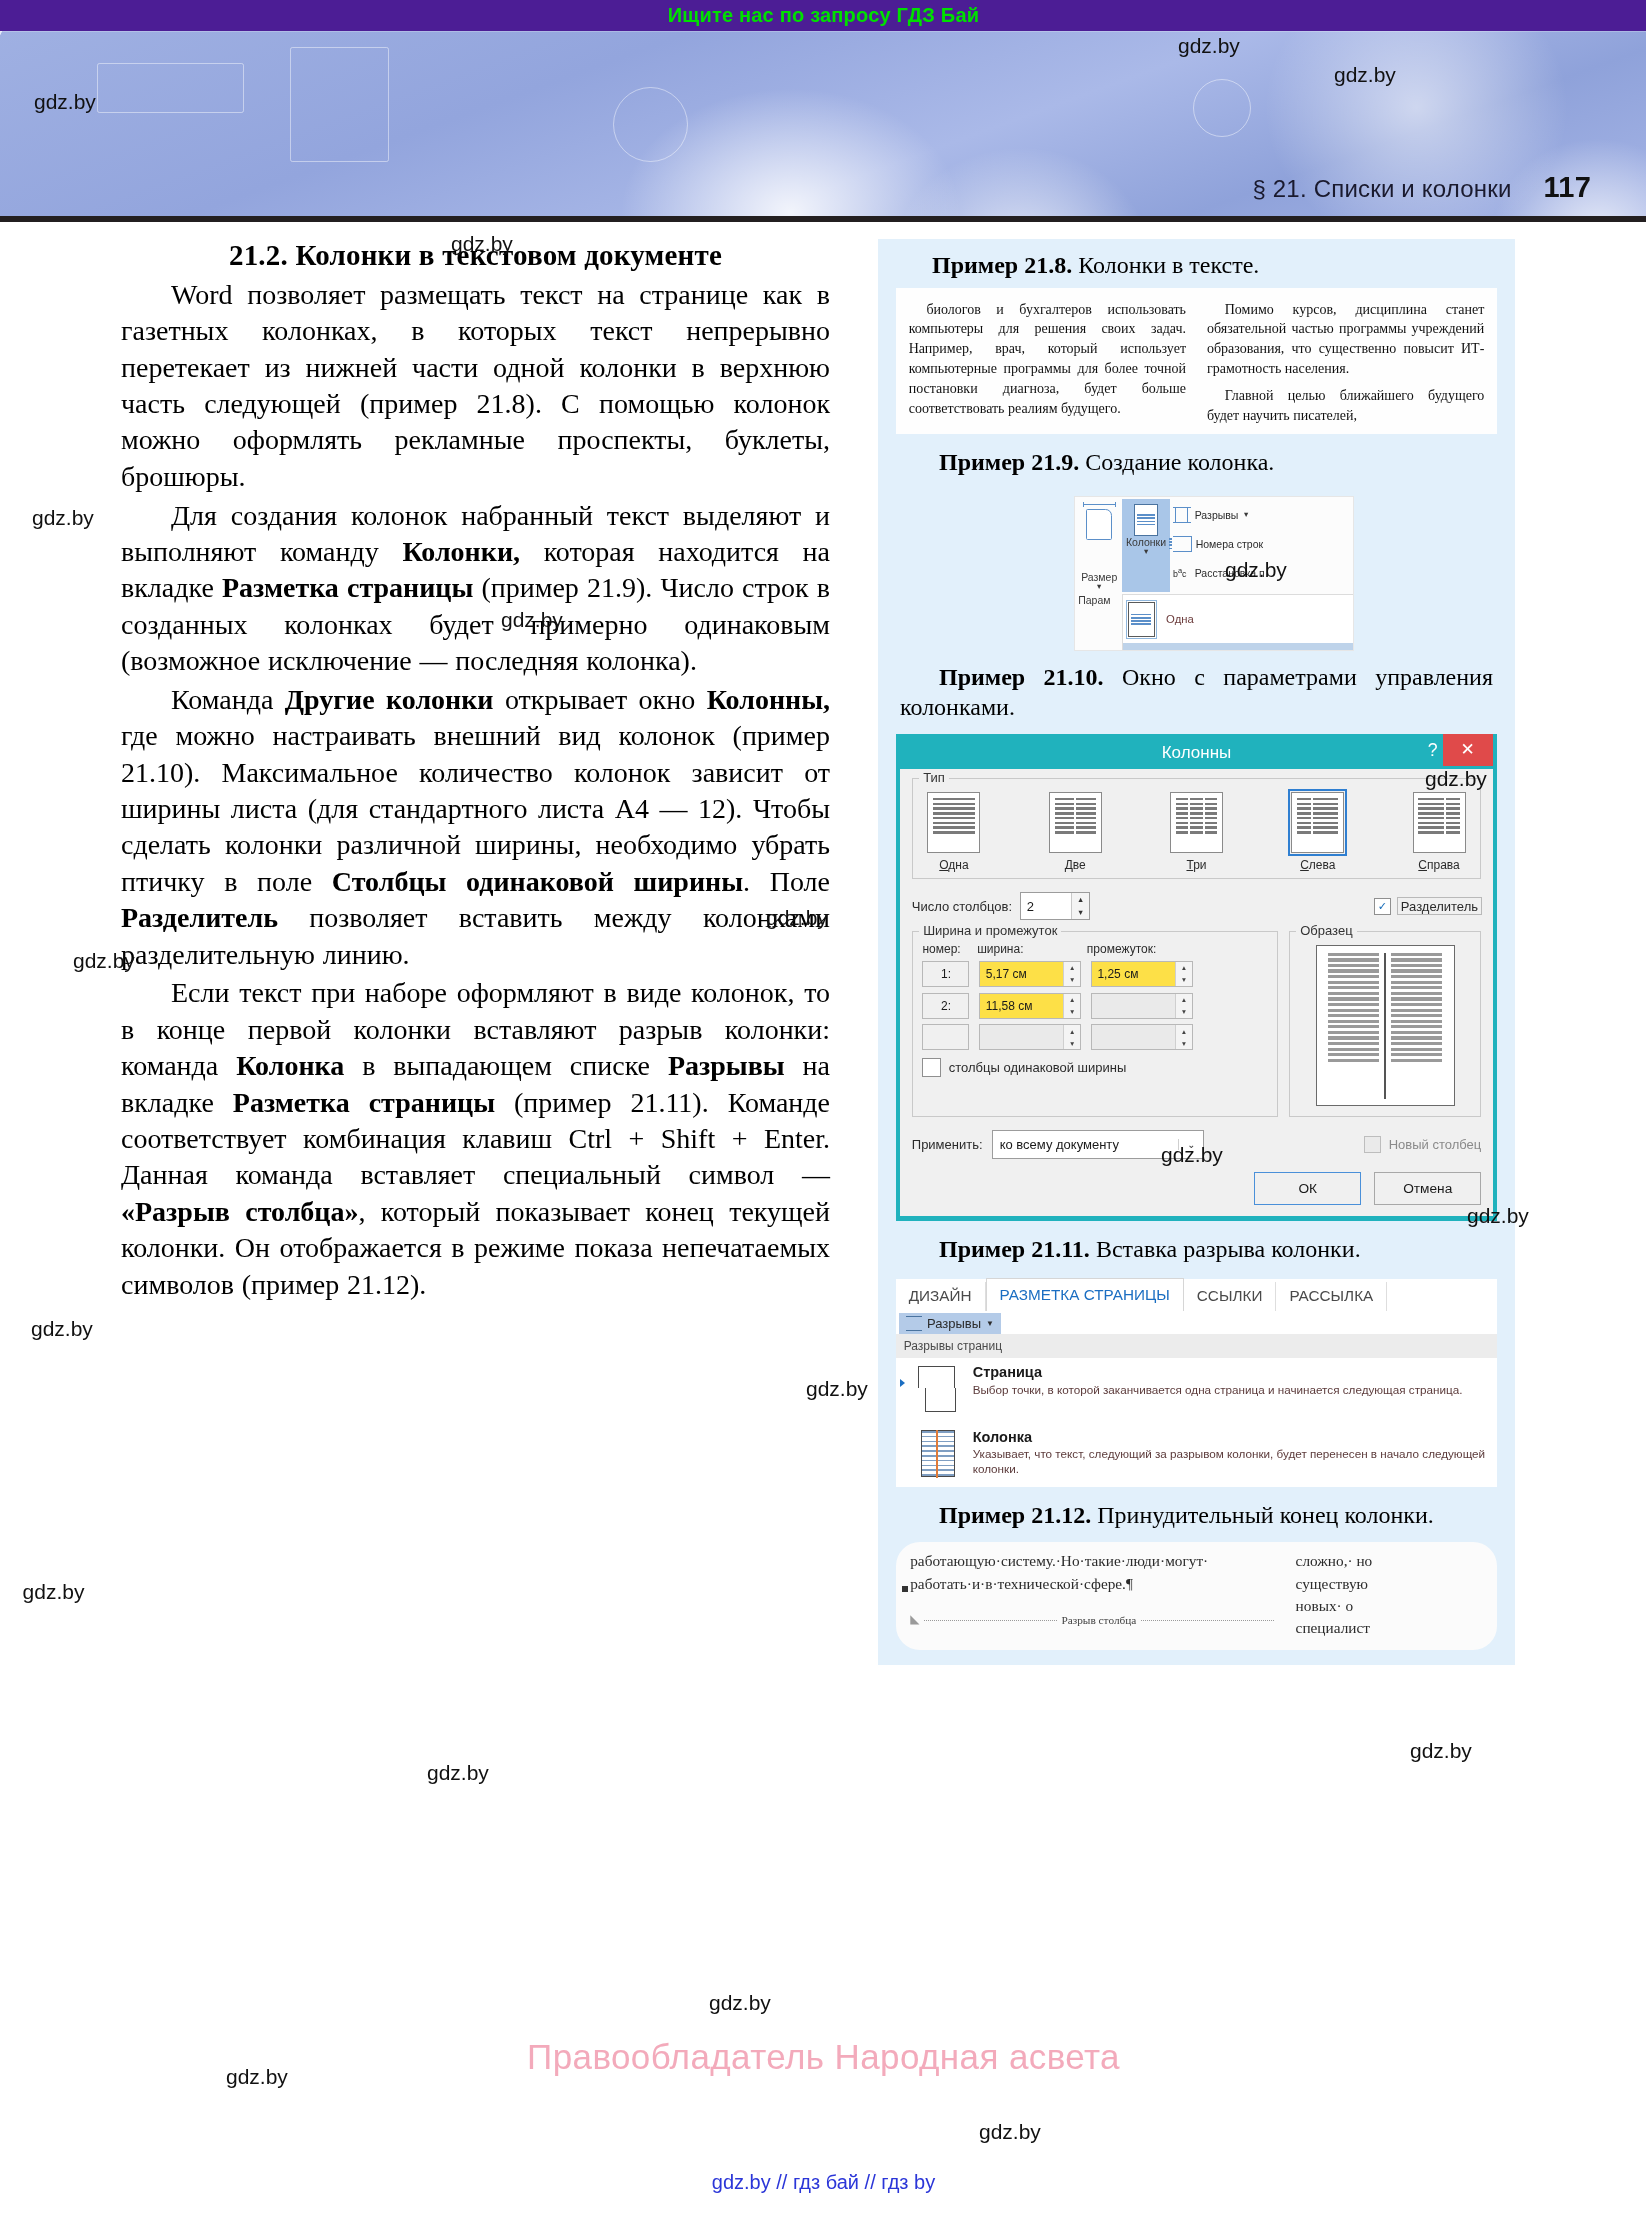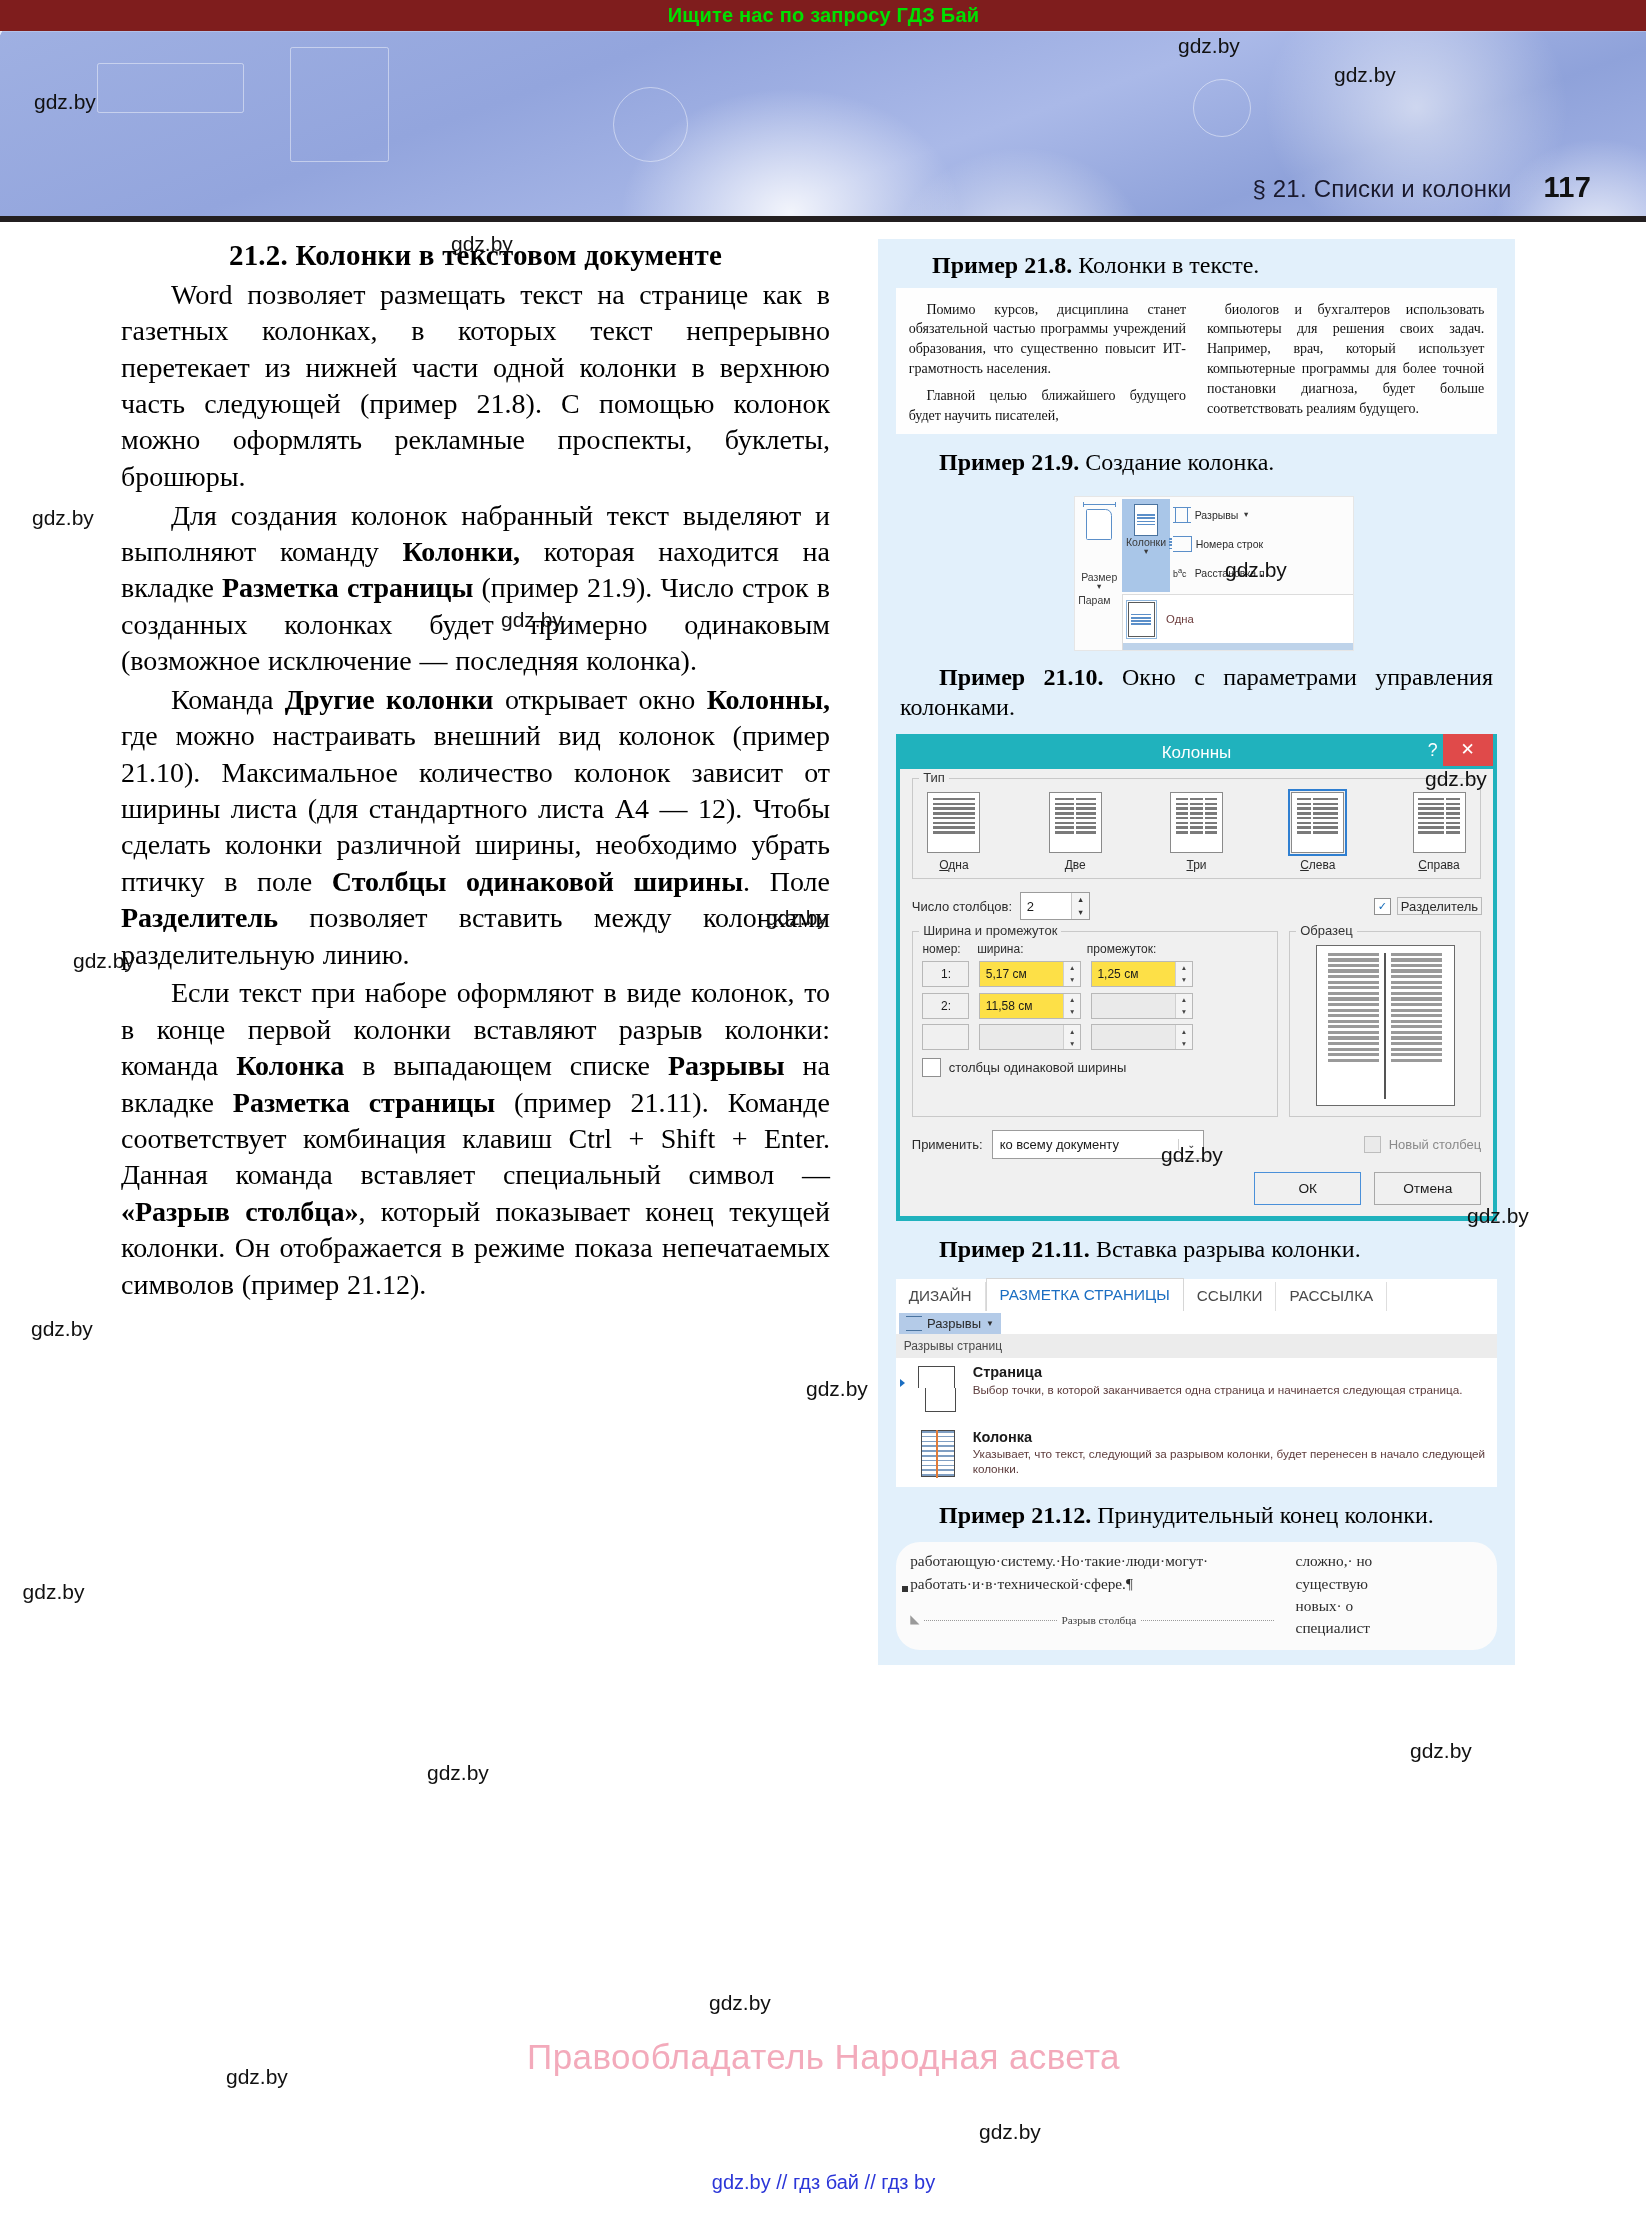--- a/index.html
+++ b/index.html
@@ -8,21 +8,21 @@
     background:#ffffff;
     font-family:"Liberation Serif", serif;
     position:relative;
     overflow:hidden;
   }
 
   
   .top-banner{
     position:absolute;left:0;top:0;width:1647px;height:31px;
     display:flex;align-items:center;justify-content:center;
-    background:#7f1d1d;
+    background:#4c1d95;
   }
   .top-banner span{
     color:#00e000;font-family:"Liberation Sans",sans-serif;
     font-size:20px;font-weight:600;letter-spacing:0.2px;
   }
 
   
   .header-band{
     position:absolute;left:0;top:31px;width:1647px;height:191px;
     background:
@@ -318,25 +318,25 @@
 </div>
 
 <div class="right-col">
 
   <div class="ex-cap c108">
     <span class="lbl">Пример 21.8.</span>
     <span>Колонки в тексте.</span>
   </div>
   <div class="ex108-box">
     <div class="col">
+      <p>биологов и бухгалтеров использовать компьютеры для решения своих задач. Например, врач, который использует компьютерные программы для более точной постановки диагноза, будет больше соответствовать реалиям будущего.</p>
+    </div>
+    <div class="col">
       <p>Помимо курсов, дисциплина станет обязательной частью программы учреждений образования, что существенно повысит ИТ-грамотность населения.</p>
       <p>Главной целью ближайшего будущего будет научить писателей,</p>
-    </div>
-    <div class="col">
-      <p>биологов и бухгалтеров использовать компьютеры для решения своих задач. Например, врач, который использует компьютерные программы для более точной постановки диагноза, будет больше соответствовать реалиям будущего.</p>
     </div>
   </div>
 
   <div class="ex-cap" style="padding-top:13px;padding-bottom:4.8px;">
     <span class="lbl">Пример 21.9.</span>
     <span>Создание колонка.</span>
   </div>
 
   <div class="ex109-wrap">
     <div class="ribbon">

